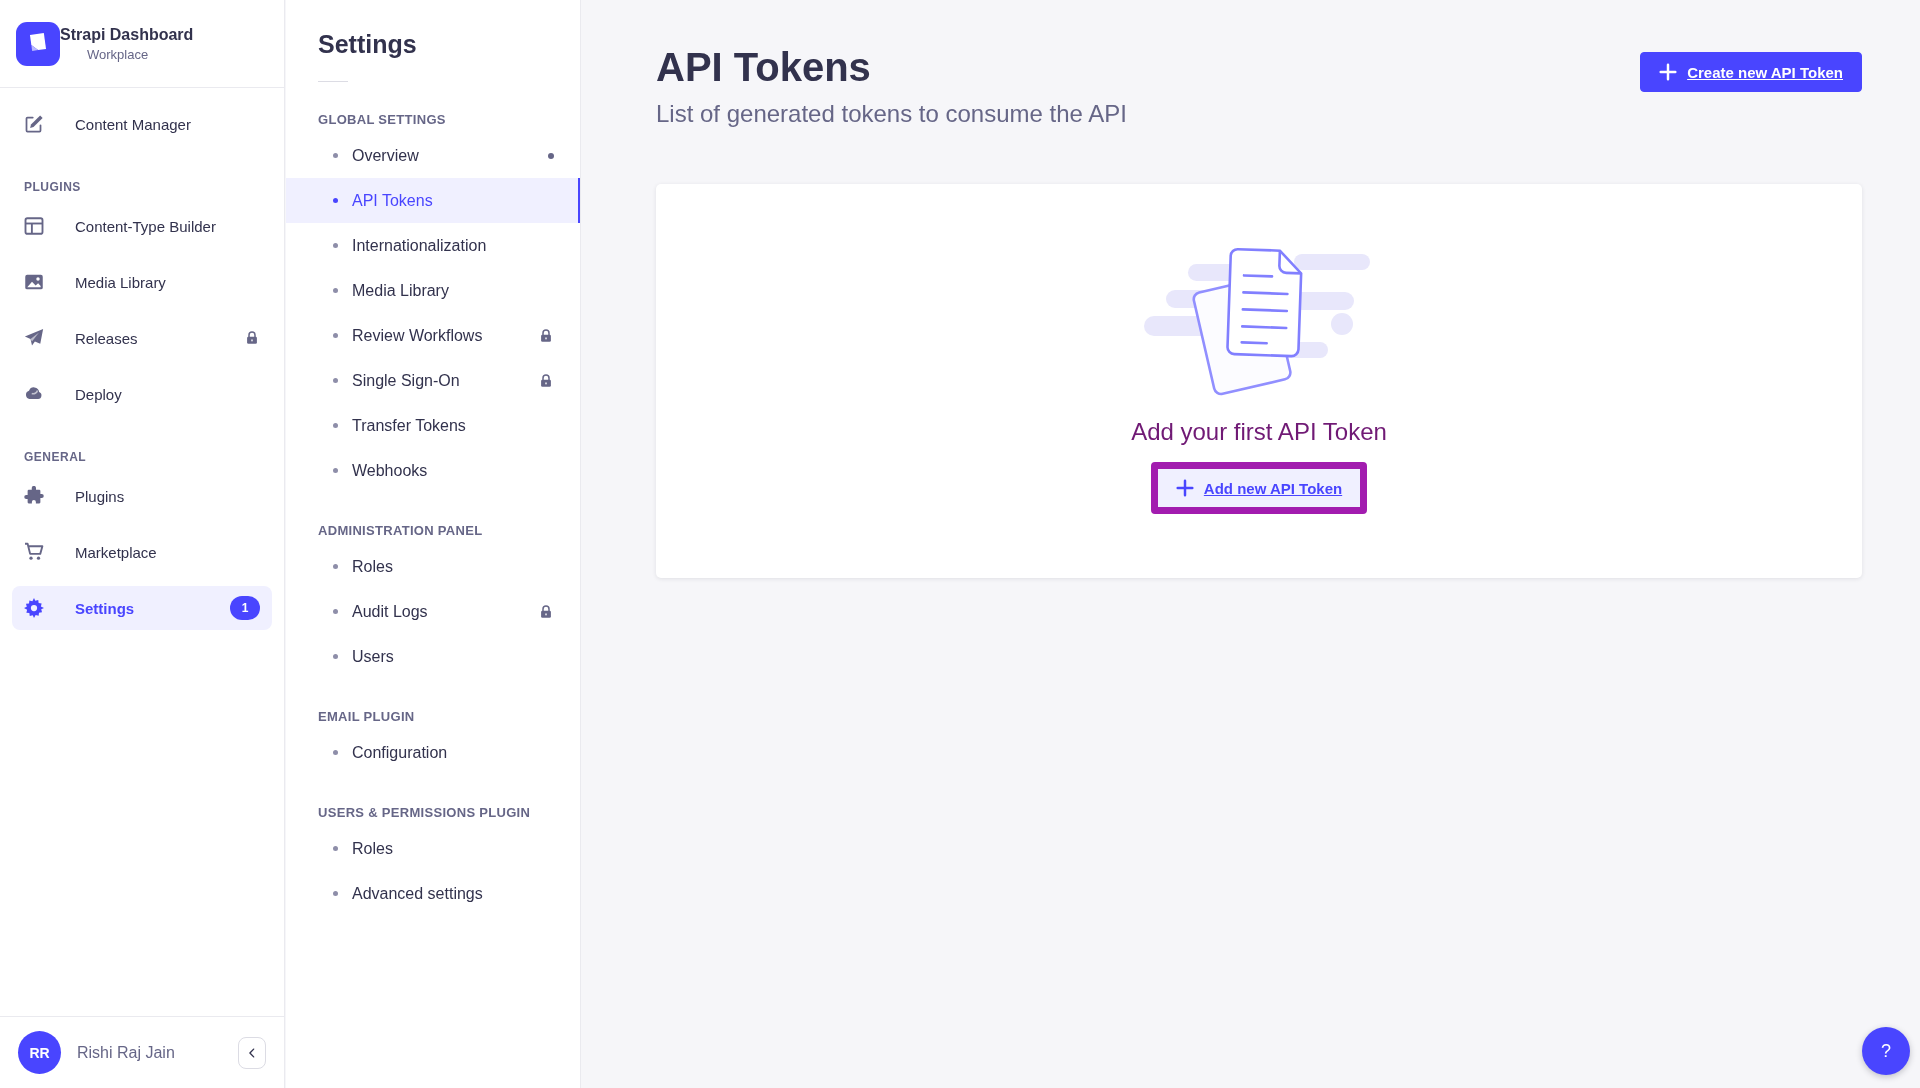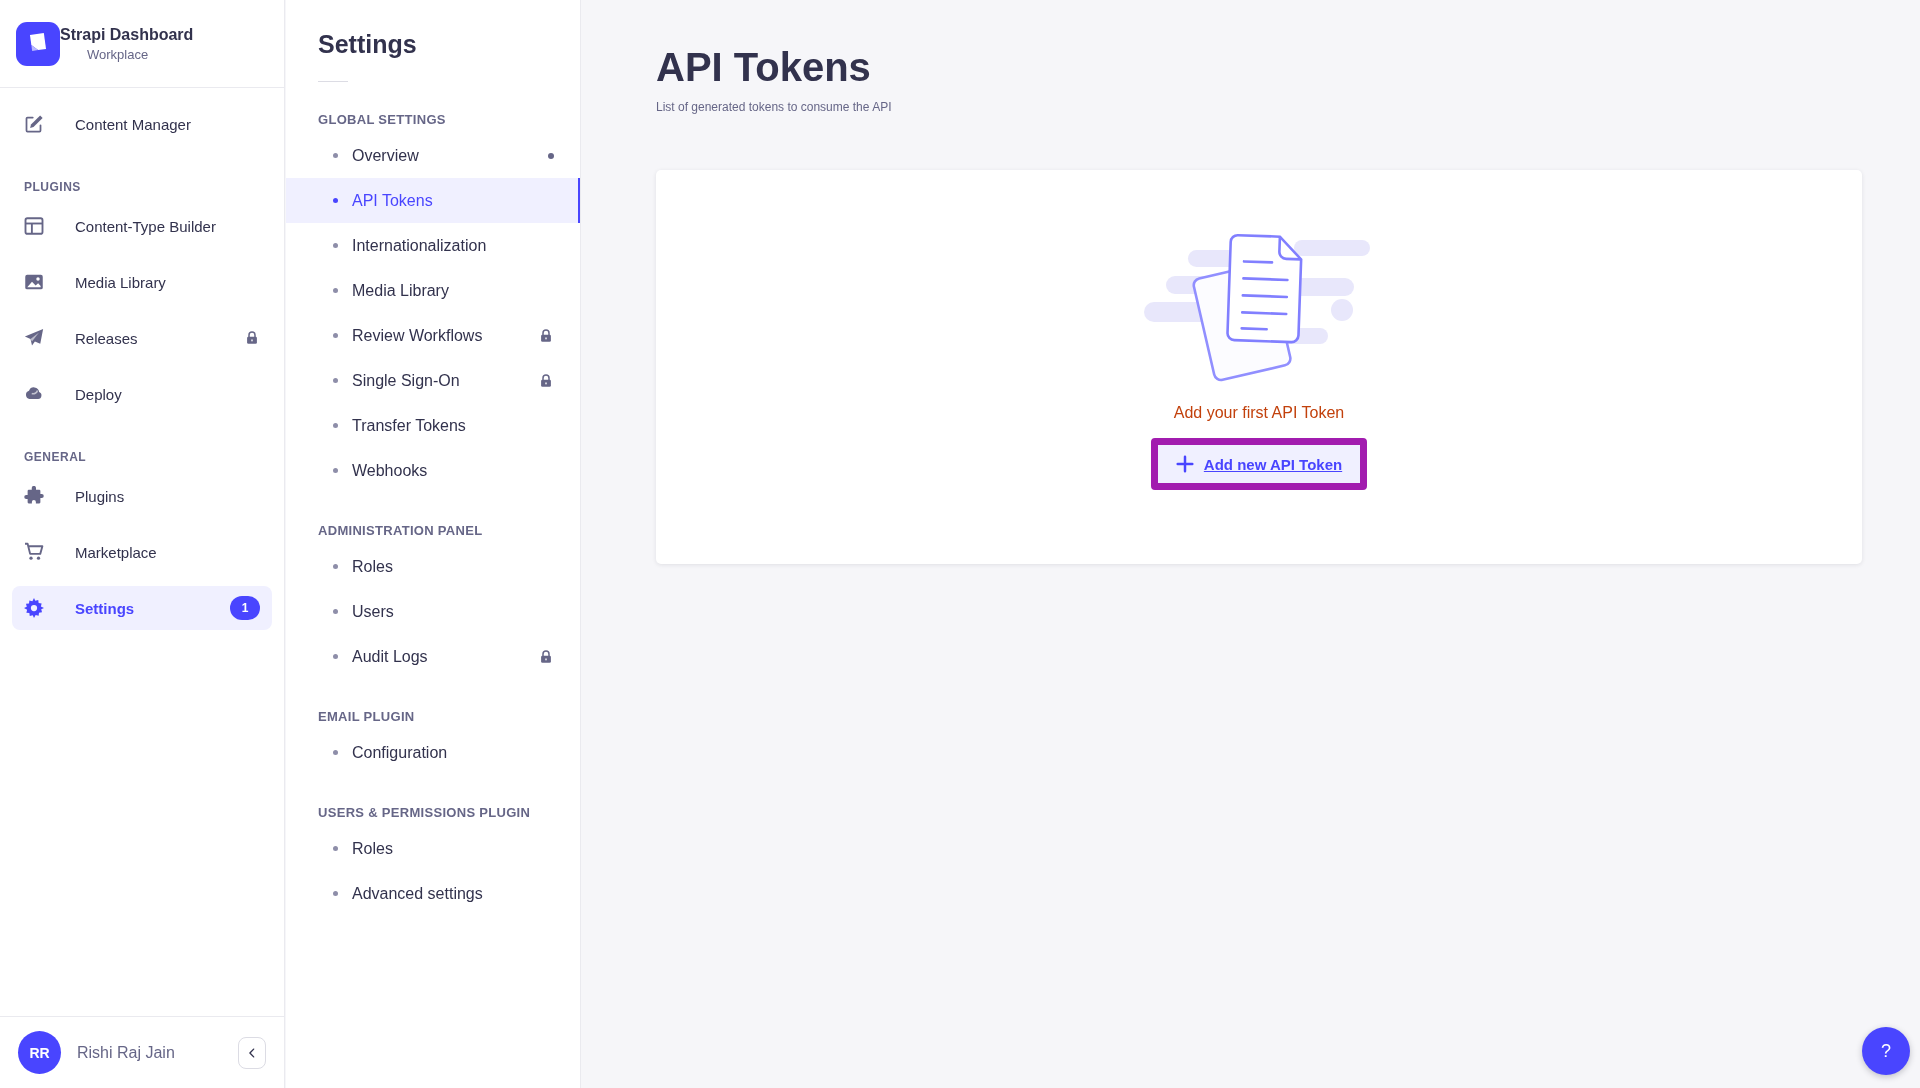--- a/index.html
+++ b/index.html
@@ -80,37 +80,37 @@
   .notif-dot { margin-left:auto; width:6px; height:6px; border-radius:50%; background:#666687; }
   .sp-lock { margin-left:auto; width:16px; height:16px; color:#666687; display:flex; }
 
   
   .main { position:absolute; left:582px; right:0; top:0; bottom:0; background:#f6f6f9; }
   .main-header {
     display:flex; justify-content:space-between; align-items:flex-start;
     padding:46px 58px 0 74px;
   }
   .page-title { font-size:40px; font-weight:700; color:#32324d; line-height:1.05; }
-  .page-subtitle { font-size:12px; color:#666687; margin-top:12px;text-align:right; }
+  .page-subtitle { font-size:24px; color:#666687; margin-top:12px;text-align:right; }
   .btn-primary {
     margin-top:6px; display:flex; align-items:center; gap:10px;
     background:#4945ff; border:1px solid #4945ff; border-radius:4px;
     color:#fff; font-size:15px; font-weight:600;
     padding:10px 18px; cursor:pointer; font-family:inherit;
   }
   .btn-primary .label { text-decoration:underline; }
   .btn-primary .ic, .btn-secondary .ic { width:18px; height:18px; display:flex; }
   .card {
     margin:56px 58px 0 74px; height:394px;
     background:#ffffff; border-radius:5px;
     box-shadow:0 1px 4px rgba(33,33,52,.1);
     display:flex; flex-direction:column; align-items:center;
   }
   .empty-illustration { margin-top:46px; }
-  .empty-heading { margin-top:14px; font-size:16px; color:#c2410c; }
+  .empty-heading { margin-top:14px; font-size:24px; color:#701a75; }
   .btn-secondary {
     margin-top:16px; display:flex; align-items:center; gap:10px;
     background:#f0f0ff; border:7px solid #a21caf; border-radius:4px;
     color:#4945ff; font-size:15px; font-weight:700;
     padding:10px 18px; cursor:pointer; font-family:inherit;
   }
   .btn-secondary .label { text-decoration:underline; }
 
   .help-fab {
     position:absolute; right:10px; bottom:13px; width:48px; height:48px;
@@ -304,33 +304,33 @@
   </div>
 
   <div class="sp-section-title">ADMINISTRATION PANEL</div>
 
   <div class="sp-item">
     <span class="bullet"></span>
     <span>Roles</span>
   </div>
   <div class="sp-item">
     <span class="bullet"></span>
-    <span>Users</span>
-  </div>
-  <div class="sp-item">
-    <span class="bullet"></span>
     <span>Audit Logs</span>
     <span class="sp-lock">
       <svg viewBox="0 0 16 16">
           <path d="M5 7V4.9a3 3 0 0 1 6 0V7" fill="none" stroke="currentColor" stroke-width="1.5"></path>
           <rect x="3.1" y="6.8" width="9.8" height="7" rx="1.3" fill="currentColor"></rect>
           <rect x="7.3" y="9.2" width="1.4" height="2.3" rx=".7" fill="#fff"></rect>
         </svg>
     </span>
   </div>
+  <div class="sp-item">
+    <span class="bullet"></span>
+    <span>Users</span>
+  </div>
 
   <div class="sp-section-title">EMAIL PLUGIN</div>
 
   <div class="sp-item">
     <span class="bullet"></span>
     <span>Configuration</span>
   </div>
 
   <div class="sp-section-title">USERS &amp; PERMISSIONS PLUGIN</div>
 
@@ -343,20 +343,28 @@
     <span>Advanced settings</span>
   </div>
 </aside>
 
 <main class="main">
   <div class="main-header">
     <div>
       <h1 class="page-title">API Tokens</h1>
       <div class="page-subtitle">List of generated tokens to consume the API</div>
     </div>
+    <button class="btn-primary">
+      <span class="ic">
+        <svg viewBox="0 0 16 16">
+            <path d="M8 1.5v13M1.5 8h13" stroke="#fff" stroke-width="2.2" stroke-linecap="round"></path>
+          </svg>
+      </span>
+      <span class="label">Create new API Token</span>
+    </button>
   </div>
 
   <section class="card">
     <div class="empty-illustration">
       <svg width="230" height="170" viewBox="0 0 230 170">
         <g fill="#e8e7fb">
           <rect x="44" y="34" width="72" height="17" rx="8.5"></rect>
           <rect x="22" y="60" width="96" height="18" rx="9"></rect>
           <rect x="0" y="86" width="118" height="20" rx="10"></rect>
           <rect x="150" y="24" width="76" height="16" rx="8"></rect>

